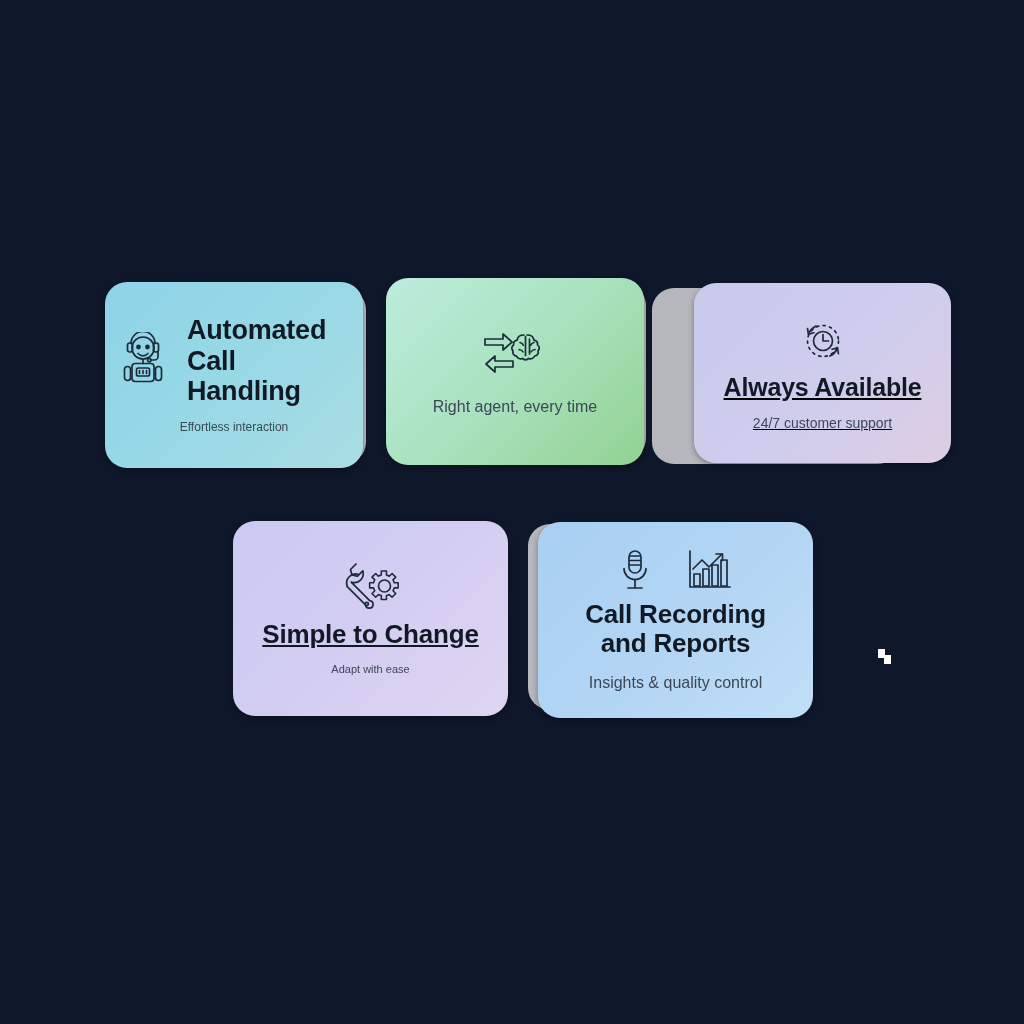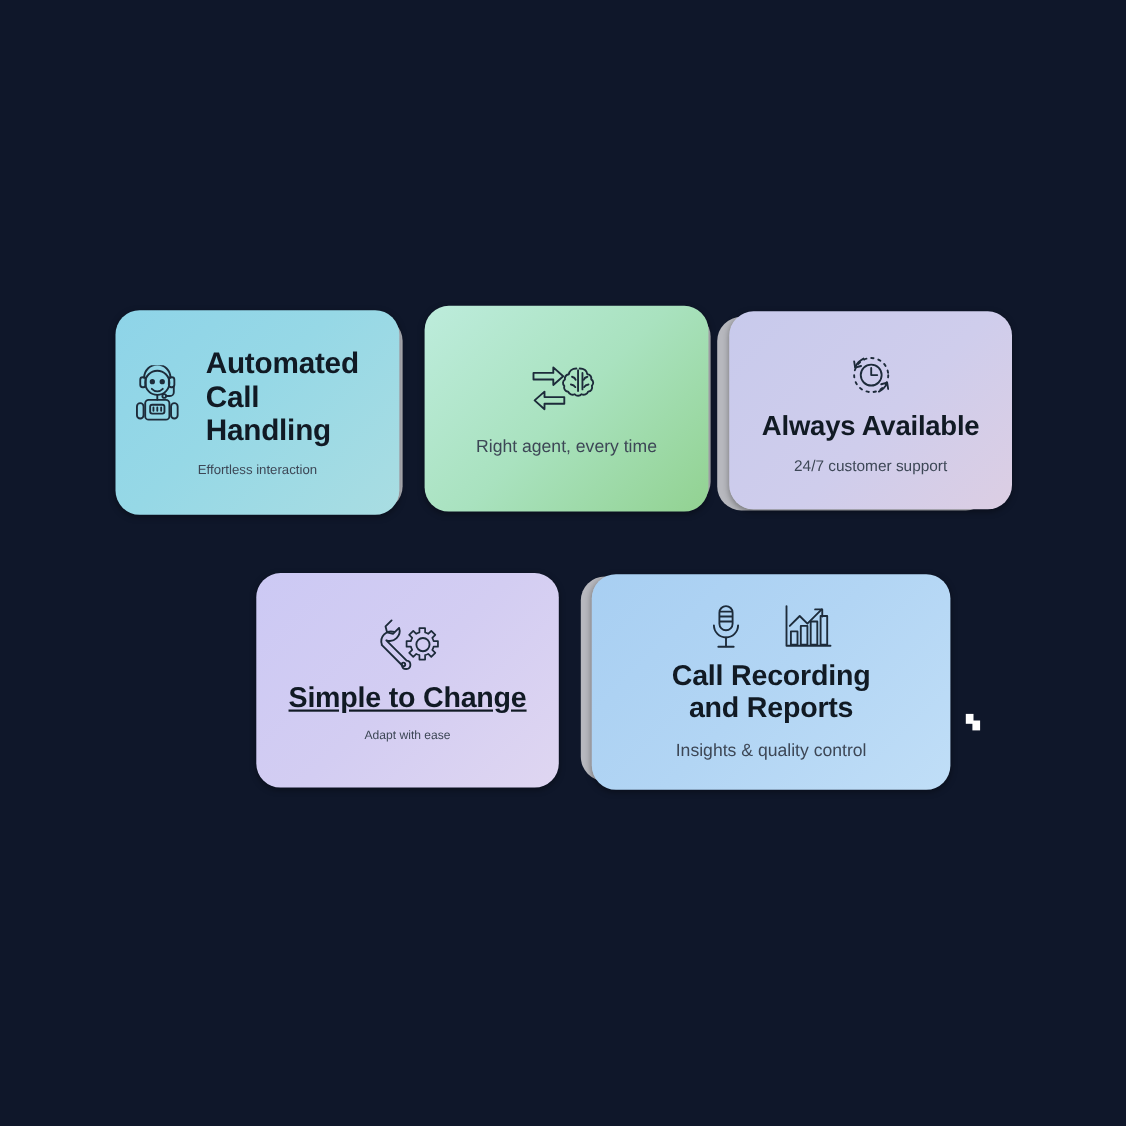--- a/index.html
+++ b/index.html
@@ -135,22 +135,22 @@
             <path d="M46.5 9.5v19M50.5 12v15"></path>
             <path d="M41 15.5c1.7.4 2.9 1.4 3.3 2.8M55 15.5c-1.7.4-2.9 1.4-3.3 2.8"></path>
             <path d="M40 22.5c2 .2 3.3 1.1 4 2.4M56 22.5c-2 .2-3.3 1.1-4 2.4"></path>
           </svg>
         </span>
       </div>
       <span class="c-sub" style="font-size:16px;">Right agent, every time</span>
     </div>
   </div>
 
-  <div class="card" style="left:663px; top:283px; width:257px; height:180px;
-              background:linear-gradient(135deg,#c8caec 0%,#cfcdec 55%,#dccee3 100%);">
+  <div class="card" style="left:694px; top:283px; width:257px; height:180px;
+              background:linear-gradient(135deg,#c8caec 0%,#cfcdec 55%,#dccee3 100%);text-decoration:underline;">
     <div class="card-inner">
       <div class="icon-row tight">
         <span class="icon">
           <svg width="54" height="52" viewBox="0 0 54 52" fill="none" stroke="#1d2b3a" stroke-width="1.7" stroke-linecap="round" stroke-linejoin="round">
             <circle cx="27" cy="26" r="15.5" stroke-dasharray="2.2 4.4"></circle>
             <circle cx="27" cy="26" r="9.5"></circle>
             <path d="M27 19.5V26h5.5"></path>
             <path d="M12.5 18.5A17 17 0 0 1 20 11"></path>
             <path d="M11.5 13.5l.9 5.6 5.4-1.4"></path>
             <path d="M41.5 33.5A17 17 0 0 1 34 41"></path>
@@ -174,21 +174,21 @@
             <path d="M48.5 15.5v-4.3h5.6v4.3a11 11 0 0 1 3.1 1.3l3-3 4 4-3 3a11 11 0 0 1 1.3 3.1h4.3v5.6h-4.3a11 11 0 0 1-1.3 3.1l3 3-4 4-3-3a11 11 0 0 1-3.1 1.3v4.3h-5.6v-4.3a11 11 0 0 1-3.1-1.3l-3 3-4-4 3-3a11 11 0 0 1-1.3-3.1h-4.3v-5.6h4.3a11 11 0 0 1 1.3-3.1l-3-3 4-4 3 3a11 11 0 0 1 3.1-1.3z" transform="translate(-2,-2) scale(0.92) translate(4,3)"></path>
             <circle cx="49.5" cy="26" r="6"></circle>
           </svg>
         </span>
       </div>
       <span class="c-title" style="font-size:26px;text-decoration:underline;">Simple to Change</span>
       <span class="c-sub" style="font-size:11px;">Adapt with ease</span>
     </div>
   </div>
 
-  <div class="card" style="left:538px; top:522px; width:326px; height:196px;
+  <div class="card" style="left:538px; top:522px; width:275px; height:196px;
               background:linear-gradient(135deg,#a8cff2 0%,#b2d5f4 50%,#c0def7 100%);">
     <div class="card-inner">
       <div class="icon-row">
         <span class="icon">
           <svg width="34" height="46" viewBox="0 0 34 46" fill="none" stroke="#1d2b3a" stroke-width="1.7" stroke-linecap="round" stroke-linejoin="round">
             <rect x="11" y="3" width="12" height="22" rx="6"></rect>
             <path d="M11.8 8h10.4M11.8 12.5h10.4M11.8 17h10.4"></path>
             <path d="M6 20.5a11 11 0 0 0 22 0"></path>
             <path d="M17 31.5v8"></path>
             <path d="M10 40h14"></path>

